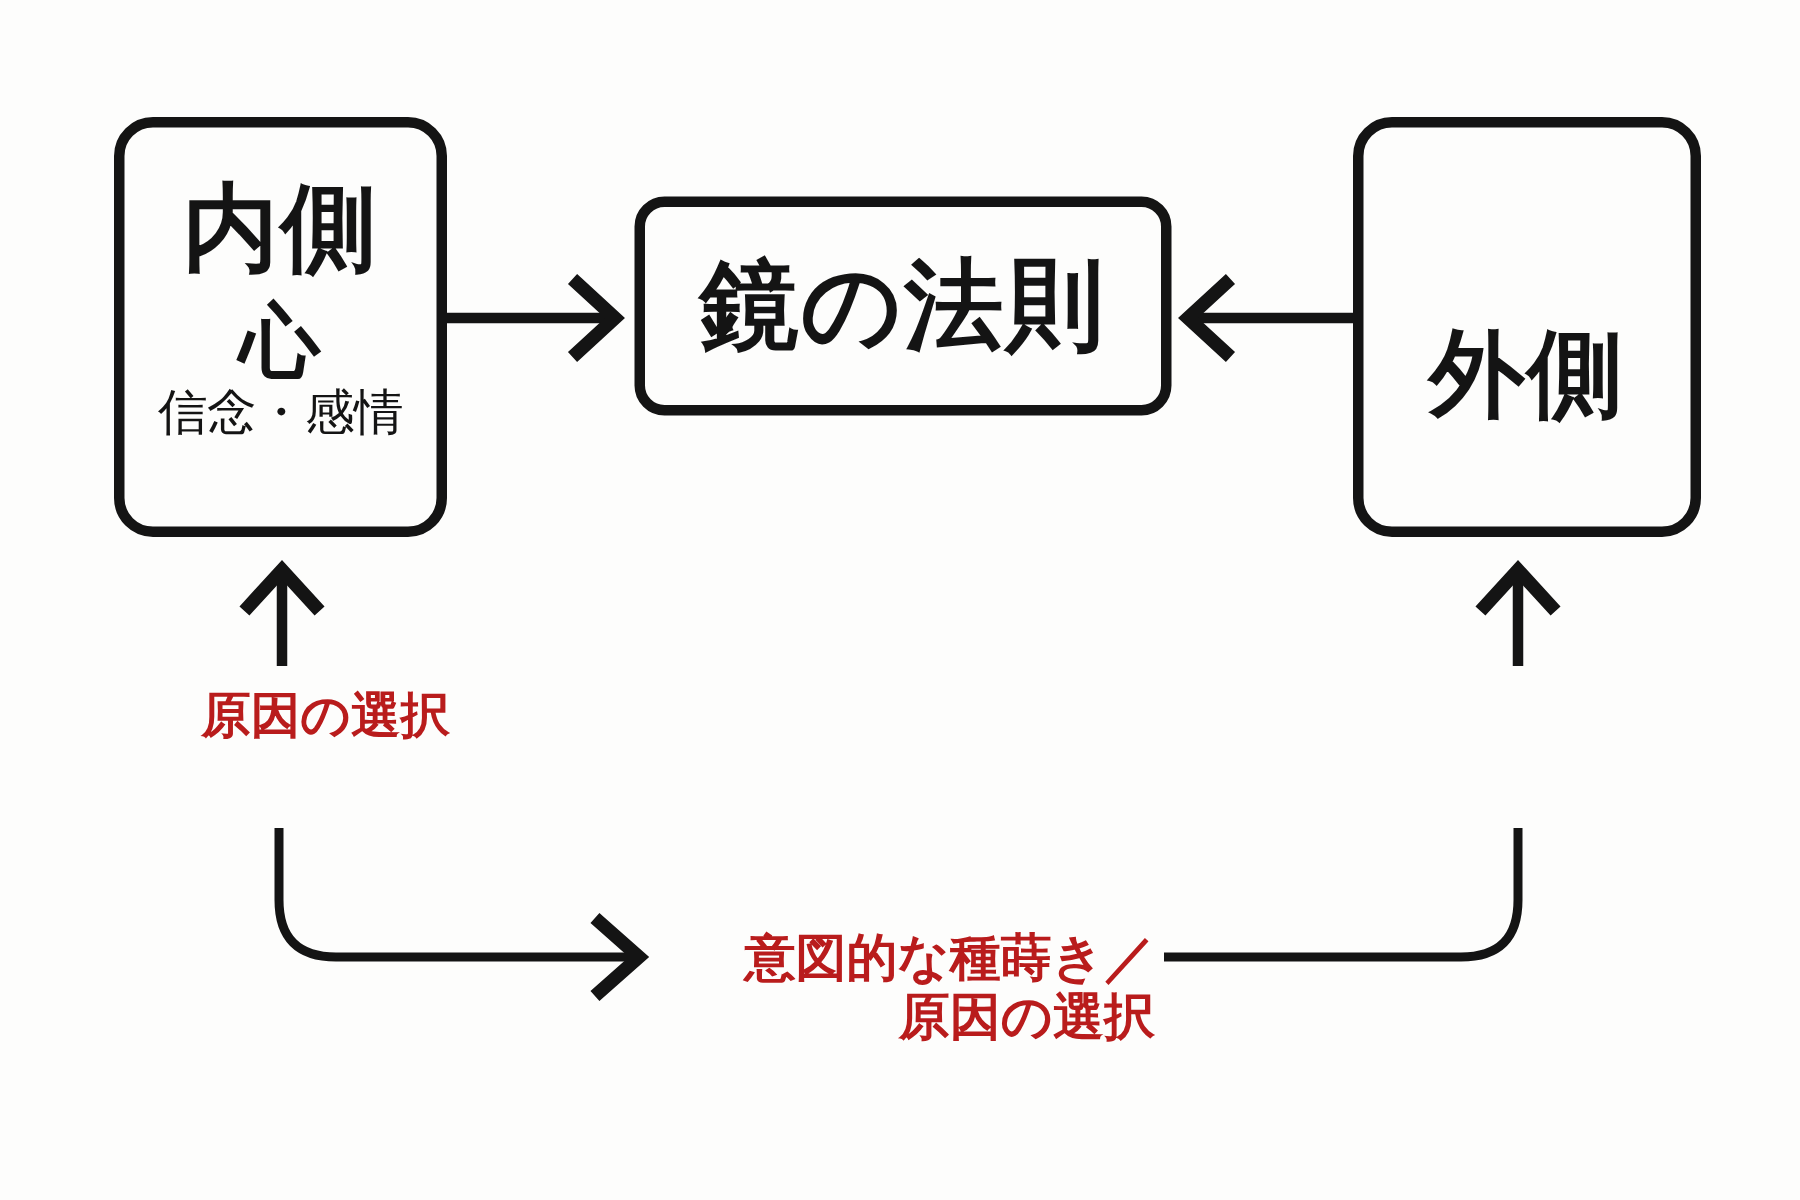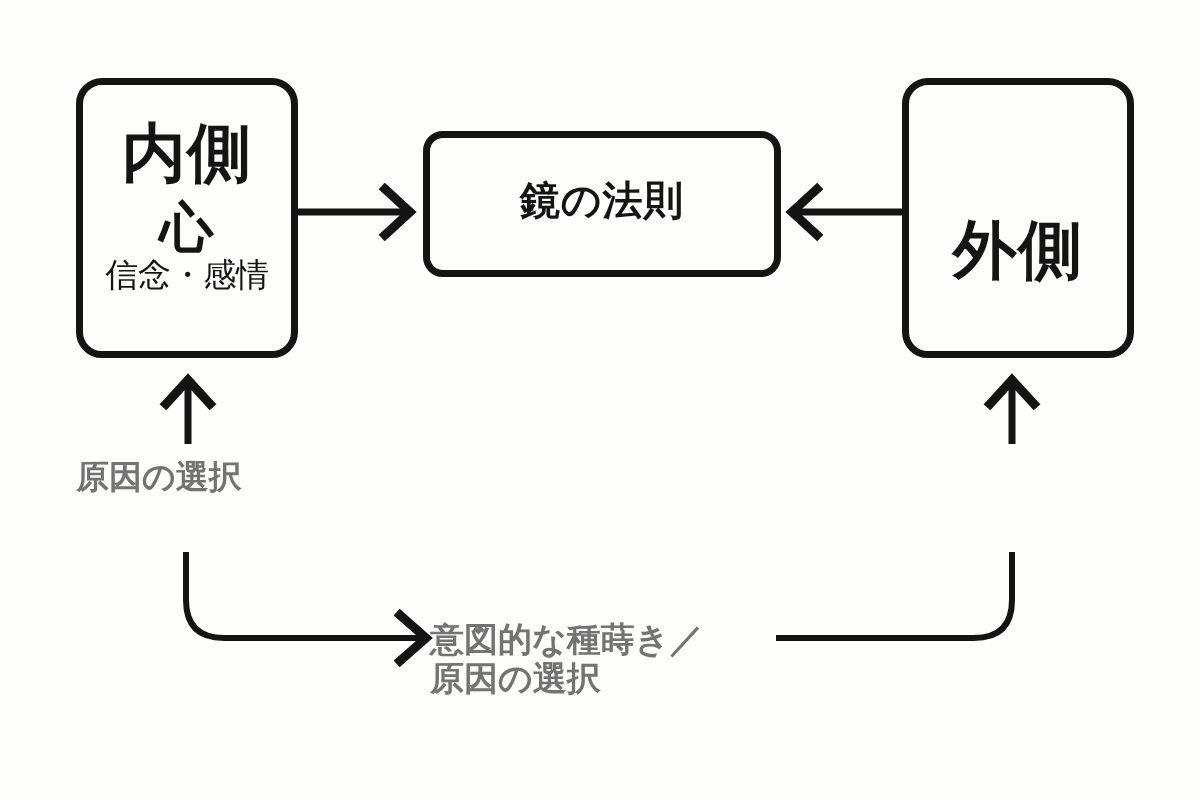--- a/index.html
+++ b/index.html
@@ -78,36 +78,35 @@
     white-space: nowrap;
   }
   .t-sub {
     font-size: 33px;
     font-weight: 400;
     line-height: 1.1;
     letter-spacing: -0.01em;
     white-space: nowrap;
   }
   .t-mirror {
-    font-size: 40px;
+    font-size: 66px;
     font-weight: 700;
     letter-spacing: 0.02em;
     line-height: 1;
     white-space: nowrap;
-    font-family: Liberation Mono, monospace;
   }
   #box-inner .gap-a { height: 28px; }
   #box-inner .gap-b { height: 12px; }
   #box-outer .gap-a { height: 66px; }
 
   .edge-label {
     position: absolute;
-    color: #737373;
+    color: #b91c1c;
     font-weight: 700;
-    text-align: left;
+    text-align: right;
     line-height: 1.16;
     white-space: nowrap;
   }
   #label-cause {
     left: 76px;
     top: 458px;
     width: 224px;
     font-size: 33px;
   }
   #label-necessity {

